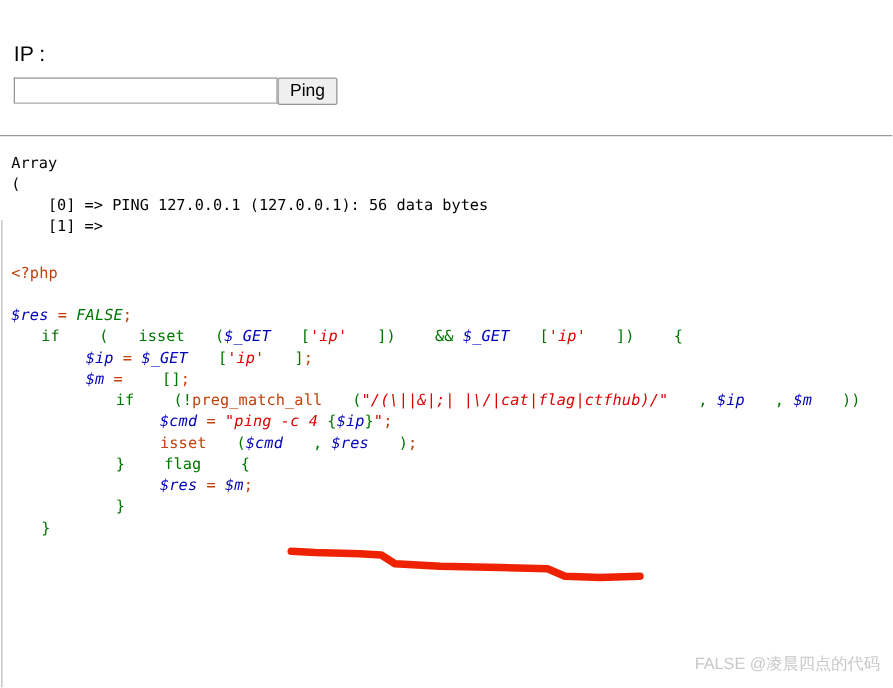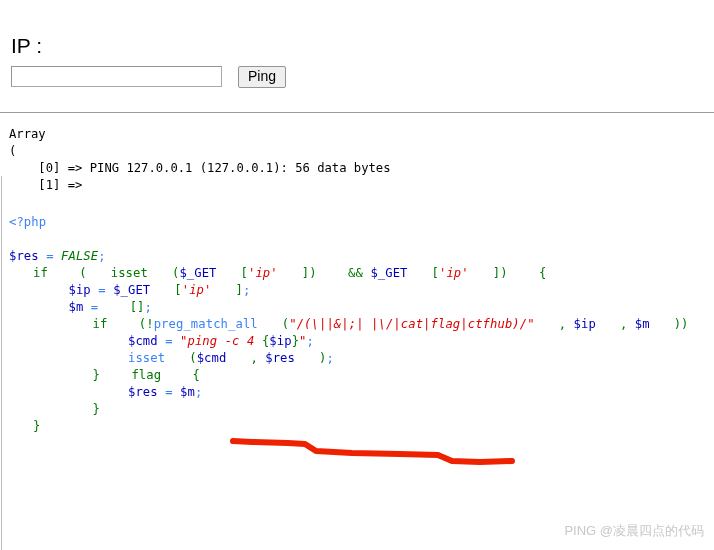--- a/index.html
+++ b/index.html
@@ -36,29 +36,29 @@
     font-size: 37px;
     line-height: 44px;
     margin: 26px 0 0 10px;
     padding: 0;
     letter-spacing: 0px;
     color: #000;
     white-space: nowrap;
   }
   .ip-label {
     font-family: "Liberation Sans", sans-serif;
-    font-size: 21px;
+    font-size: 17px;
     margin: 34px 0 0 11px;
     color: #000;
   }
   .form-row {
     margin: 8px 0 0 11px;
     display: flex;
     align-items: flex-start;
-    gap: 16px;
+    gap: 0;
   }
   .ip-input {
     width: 205px;
     height: 17px;
     padding: 1px 2px;
     border: 1px solid #a9a9a9;
     border-top-color: #949494;
     border-left-color: #949494;
     background: #ffffff;
     font-family: "Liberation Sans", sans-serif;
@@ -96,24 +96,24 @@
     color: #000;
   }
   pre.array-output {
     margin: 13px 0 0 9px;
   }
   pre.php-source {
     margin: 20px 0 0 9px;
     letter-spacing: 0.1px;
   }
   .tok-kw    { color: #007700; margin-left: 24px; }
-  .tok-var   { color: #0000bb; }
+  .tok-var   { color: #0000bb; font-style: italic; }
   .tok-str   { color: #dd0000; font-style: italic; }
   .tok-const { color: #007700; font-style: italic; }
-  .tok-plain { color: #3b82f6; }
+  .tok-plain { color: #c2410c; }
   .tok-op    { color: #007700; }
 
   .annotation-svg {
     position: absolute;
     left: 0;
     top: 0;
     width: 714px;
     height: 550px;
     pointer-events: none;
   }
@@ -162,13 +162,13 @@
                 <span class="tok-var">$res</span> <span class="tok-plain">=</span> <span class="tok-var">$m</span><span class="tok-plain">;</span>
         <span class="tok-kw">}</span>
 <span class="tok-kw">}</span></pre>
 
 </div>
 
 <svg class="annotation-svg" viewBox="0 0 714 550">
   <polyline points="233,441 252,442 288,443 305,444 316,451 352,453 400,454 438,455 452,461 480,462 512,461" fill="none" stroke="#ee2200" stroke-width="6" stroke-linecap="round" stroke-linejoin="round"></polyline>
 </svg>
 
-<div class="watermark" style="color: rgb(200, 200, 200);">PING @凌晨四点的代码</div>
+<div class="watermark" style="color: rgb(200, 200, 200);">FALSE @凌晨四点的代码</div>
 
 </body></html>

